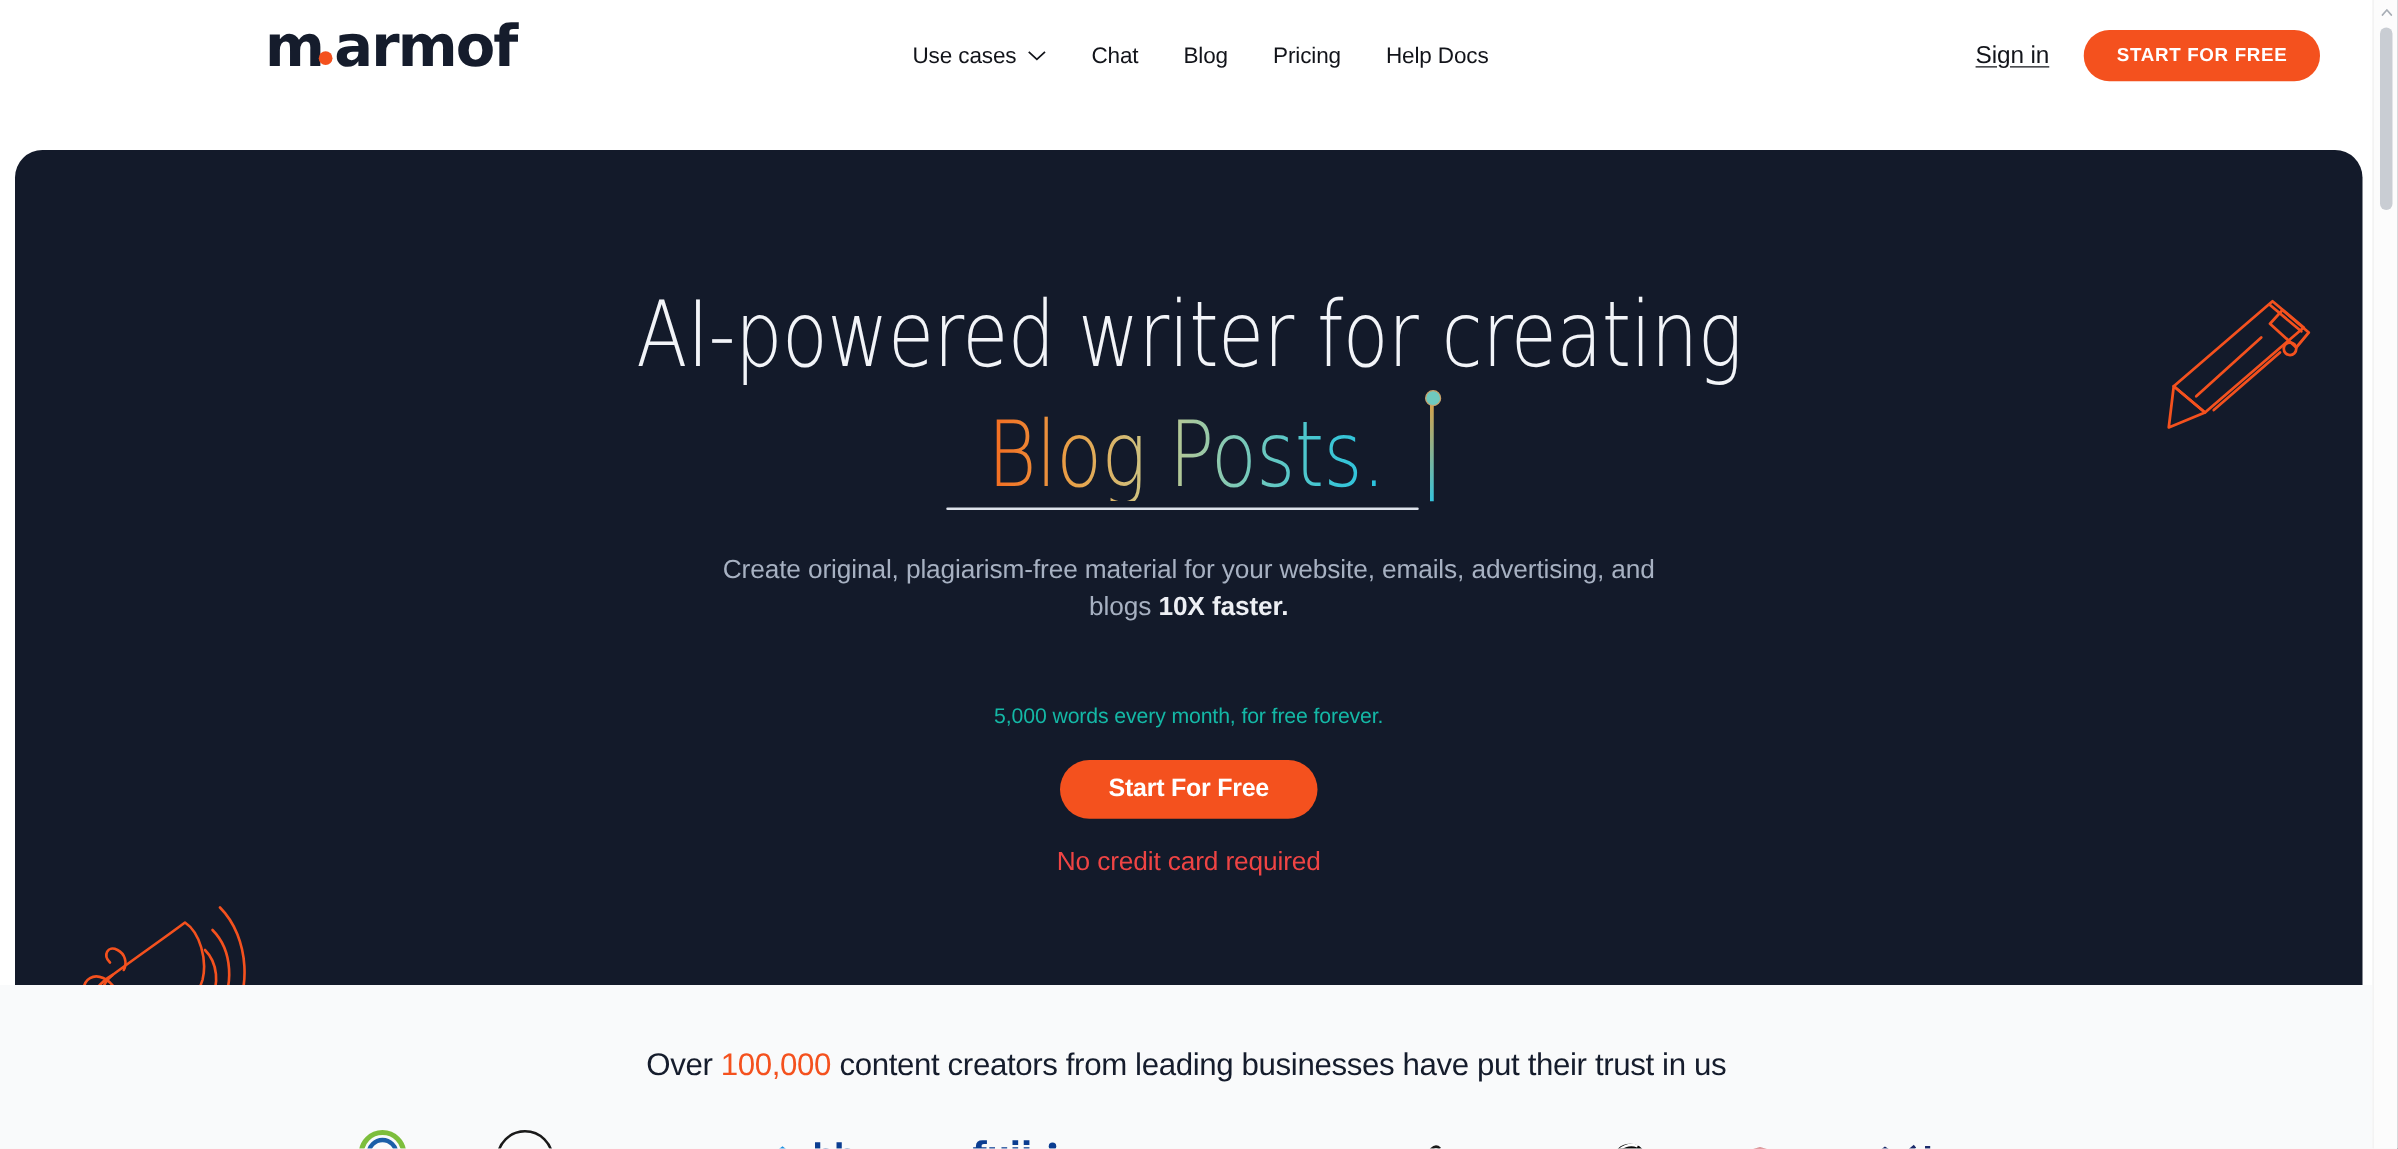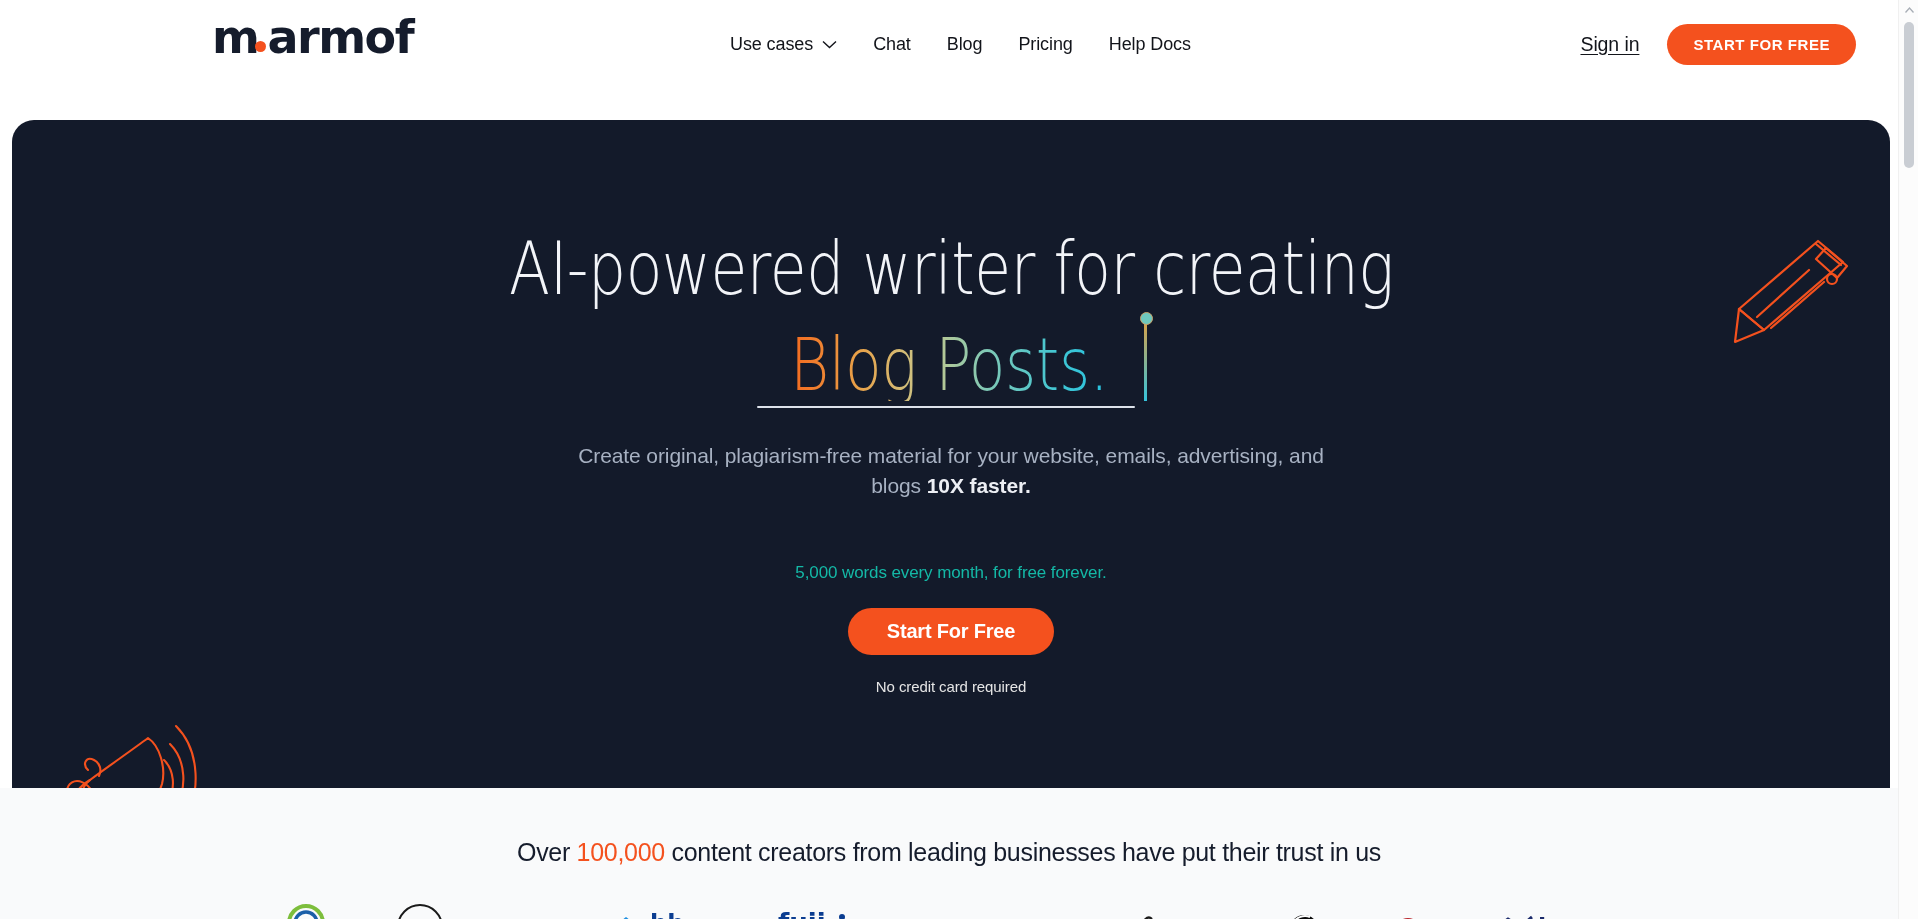--- a/index.html
+++ b/index.html
@@ -111,21 +111,21 @@
     margin-top:62px; font-size:17px; color:#14b8a6; letter-spacing:-0.1px;
   }
   .cta {
     margin-top:25px;
     background:#F4511E; color:#ffffff; border:none; border-radius:27px;
     height:47px; padding:0 39px; font-size:20px; font-weight:700;
     letter-spacing:-0.2px; cursor:pointer;
     font-family:"Liberation Sans", sans-serif;
   }
   .nocc {
-    margin-top:23px; font-size:15px; color:#e5e5e5; letter-spacing:-0.1px;
+    margin-top:23px; font-size:21px; color:#ef4444; letter-spacing:-0.1px;
   }
 
   .art-megaphone { position:absolute; left:38px; top:578px; width:170px; height:170px; }
   .art-pencil    { position:absolute; left:1707px; top:112px; width:135px; height:120px; }
 
   
   .trust {
     position:absolute; left:0; top:788px; width:1898px; height:131px;
     background:#F9FAFB;
     padding-left:28px;

